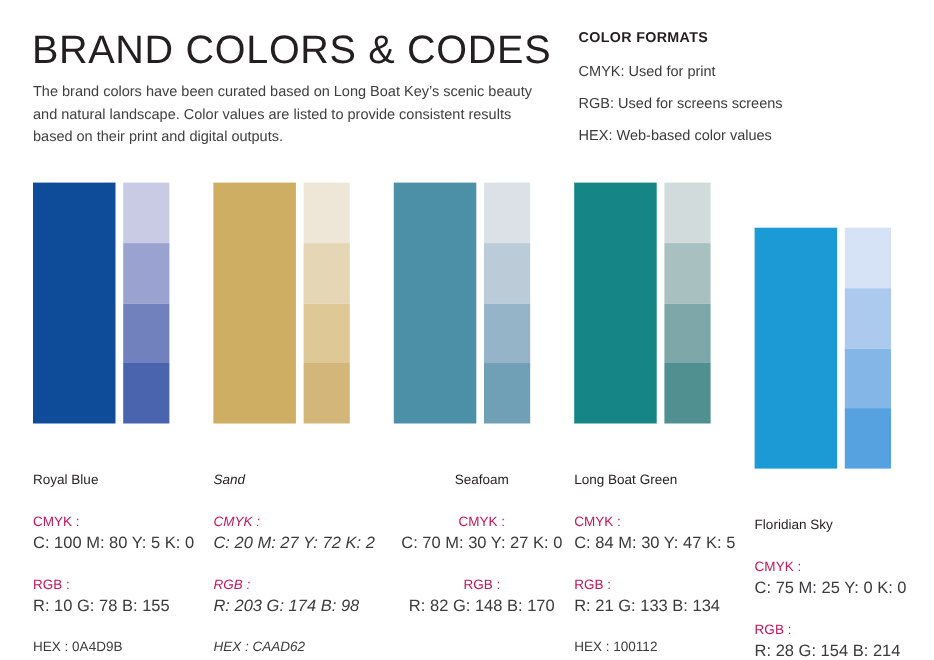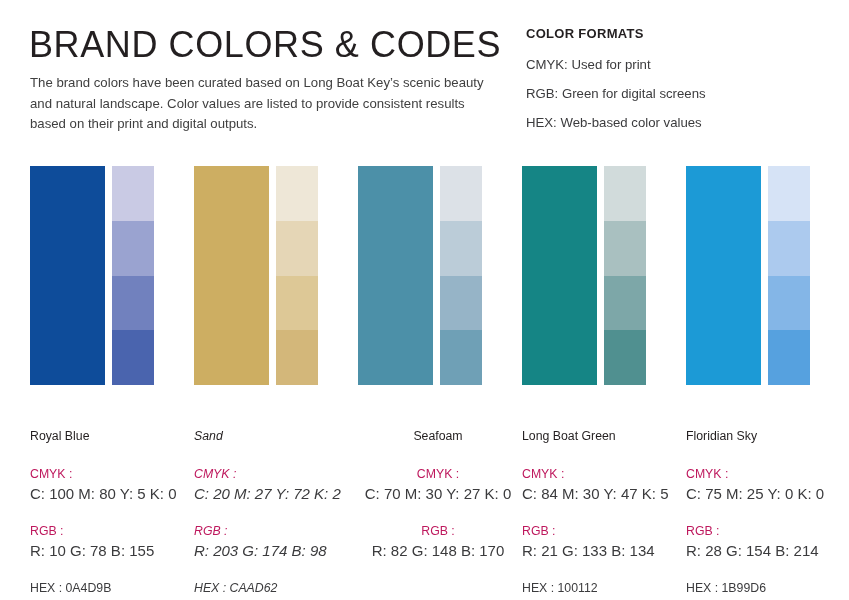--- a/index.html
+++ b/index.html
@@ -144,21 +144,21 @@
 <body>
 
 <div id="header">
   <div id="page-title">BRAND COLORS &amp; CODES</div>
 
   <div id="intro-paragraph">The brand colors have been curated based on Long Boat Key’s scenic beauty and natural landscape. Color values are listed to provide consistent results based on their print and digital outputs.</div>
 
   <div id="formats-block">
     <div id="formats-title">COLOR FORMATS</div>
     <div class="format-line">CMYK: Used for print</div>
-    <div class="format-line">RGB: Green for digital screens</div>
+    <div class="format-line">RGB: Used for screens screens</div>
     <div class="format-line">HEX: Web-based color values</div>
   </div>
 </div>
 
 <div id="palette">
 
   <div class="color-column" style="left:30px;">
     <div class="swatch-group">
       <div class="swatch-main" style="background-color: rgb(14, 76, 154);"></div>
       <div class="tint-strip">
@@ -246,21 +246,21 @@
         <div class="spec-value">C: 84 M: 30 Y: 47 K: 5</div>
       </div>
       <div class="spec-group">
         <div class="spec-label">RGB :</div>
         <div class="spec-value">R: 21 G: 133 B: 134</div>
       </div>
       <div class="spec-hex">HEX : 100112</div>
     </div>
   </div>
 
-  <div class="color-column" style="left:686px;">
+  <div class="color-column" style="left:686px;margin-top:41px;">
     <div class="swatch-group">
       <div class="swatch-main" style="background-color: rgb(28, 154, 214);"></div>
       <div class="tint-strip">
         <div class="tint-band" style="background-color: rgb(214, 227, 246);"></div>
         <div class="tint-band" style="background-color: rgb(172, 202, 238);"></div>
         <div class="tint-band" style="background-color: rgb(132, 182, 231);"></div>
         <div class="tint-band" style="background-color: rgb(86, 161, 223);"></div>
       </div>
     </div>
     <div class="color-info">

